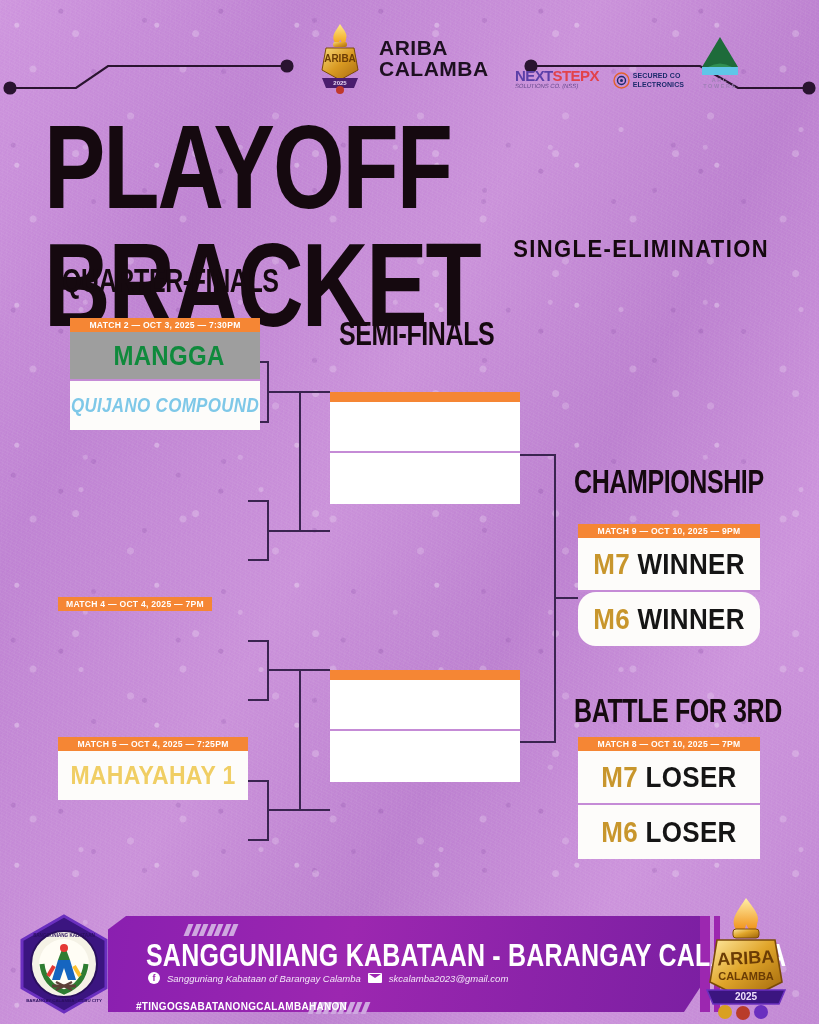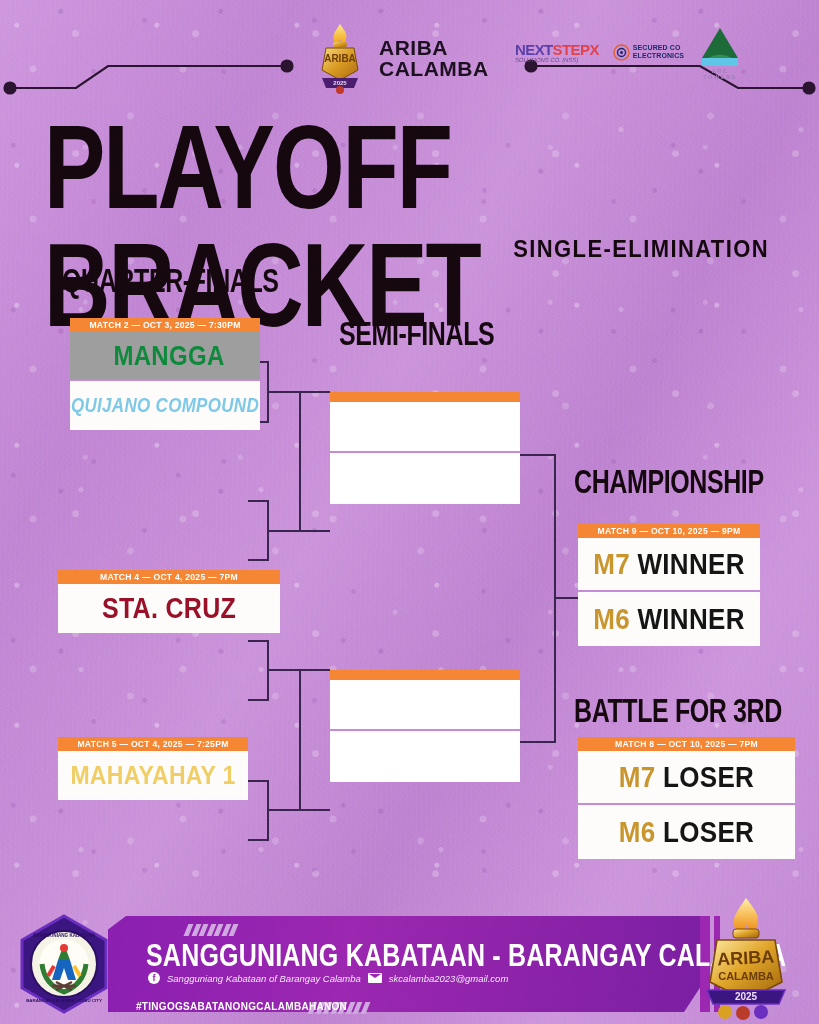--- a/index.html
+++ b/index.html
@@ -47,21 +47,21 @@
   .logo-lockup{
     position:absolute; left:309px; top:22px;
     display:flex; align-items:center; gap:8px;
   }
   .torch{ width:62px; height:72px; position:relative; }
   .brandtxt{
     font-family:"Liberation Sans", sans-serif;
     font-weight:bold; font-size:21px; line-height:21px;
     letter-spacing:.5px; color:#1d1020;
   }
-  .sponsors{ position:absolute; left:515px; top:24px; display:flex; align-items:center; gap:14px;}
+  .sponsors{ position:absolute; left:515px; top:33px; display:flex; align-items:flex-end; gap:14px;}
   .sp-nextstep{ position:relative; text-align:left; }
   .sp-ns-main{ font-size:15px; font-weight:bold; letter-spacing:-.6px; line-height:15px;}
   .sp-ns-sub{ font-size:6px; letter-spacing:-.1px; color:#6a4b8f; transform:skewX(-9deg); }
   .sp-secured{ display:flex; align-items:center; gap:3px; }
   .sec-txt{ font-size:7px; font-weight:bold; color:#1b2a6b; line-height:8.5px; letter-spacing:.1px;}
   .sp-arc{ width:44px; height:56px; position:relative; }
   .arc-lbl{ position:absolute; bottom:0; left:0; right:0; text-align:center;
             font-size:5.5px; letter-spacing:1.6px; color:#9e7fb5; font-weight:bold;}
 
   
@@ -265,25 +265,22 @@
     <div class="mhdr">MATCH 2 — OCT 3, 2025 — 7:30PM</div>
     <div class="slot gray">
       <span style="color:#0f8a3c;font-size:24px;">MANGGA</span>
     </div>
     <div class="slot">
       <span style="color:#7ec8e8;font-size:17px;font-style:italic;">QUIJANO COMPOUND</span>
     </div>
   </div>
 
 
-  <div class="match" style="left:58px; top:570px; width:222px;">
+  <div class="match" style="left:58px; top:597px; width:154px;">
     <div class="mhdr">MATCH 4 — OCT 4, 2025 — 7PM</div>
-    <div class="slot">
-      <span style="color:#991028;font-size:25px;">STA. CRUZ</span>
-    </div>
   </div>
 
   <div class="match" style="left:58px; top:737px; width:190px;">
     <div class="mhdr">MATCH 5 — OCT 4, 2025 — 7:25PM</div>
     <div class="slot">
       <span style="color:#f0ce64;font-size:23px;">MAHAYAHAY 1</span>
     </div>
   </div>
 
   <div class="sfcard" style="left:330px; top:392px;">
@@ -298,28 +295,28 @@
     <div class="blank"></div>
   </div>
 
   <div class="match" style="left:578px; top:524px; width:182px;">
     <div class="mhdr">MATCH 9 — OCT 10, 2025 — 9PM</div>
     <div class="slot" style="height:54px;">
       <span style="font-size:26px;">
         <b style="color:#c8962c;">M7</b><b style="color:#151515;">&nbsp;</b><b style="color:#151515;">WINNER</b>
       </span>
     </div>
-    <div class="slot" style="height:54px;">
+    <div class="slot" style="height:54px;border-radius:18px;">
       <span style="font-size:26px;">
         <b style="color:#c8962c;">M6</b><b style="color:#151515;">&nbsp;</b><b style="color:#151515;">WINNER</b>
       </span>
     </div>
   </div>
 
-  <div class="match" style="left:578px; top:737px; width:217px;">
+  <div class="match" style="left:578px; top:737px; width:182px;">
     <div class="mhdr">MATCH 8 — OCT 10, 2025 — 7PM</div>
     <div class="slot" style="height:54px;">
       <span style="font-size:26px;">
         <b style="color:#c8962c;">M7</b><b style="color:#151515;">&nbsp;</b><b style="color:#151515;">LOSER</b>
       </span>
     </div>
     <div class="slot" style="height:54px;">
       <span style="font-size:26px;">
         <b style="color:#c8962c;">M6</b><b style="color:#151515;">&nbsp;</b><b style="color:#151515;">LOSER</b>
       </span>

